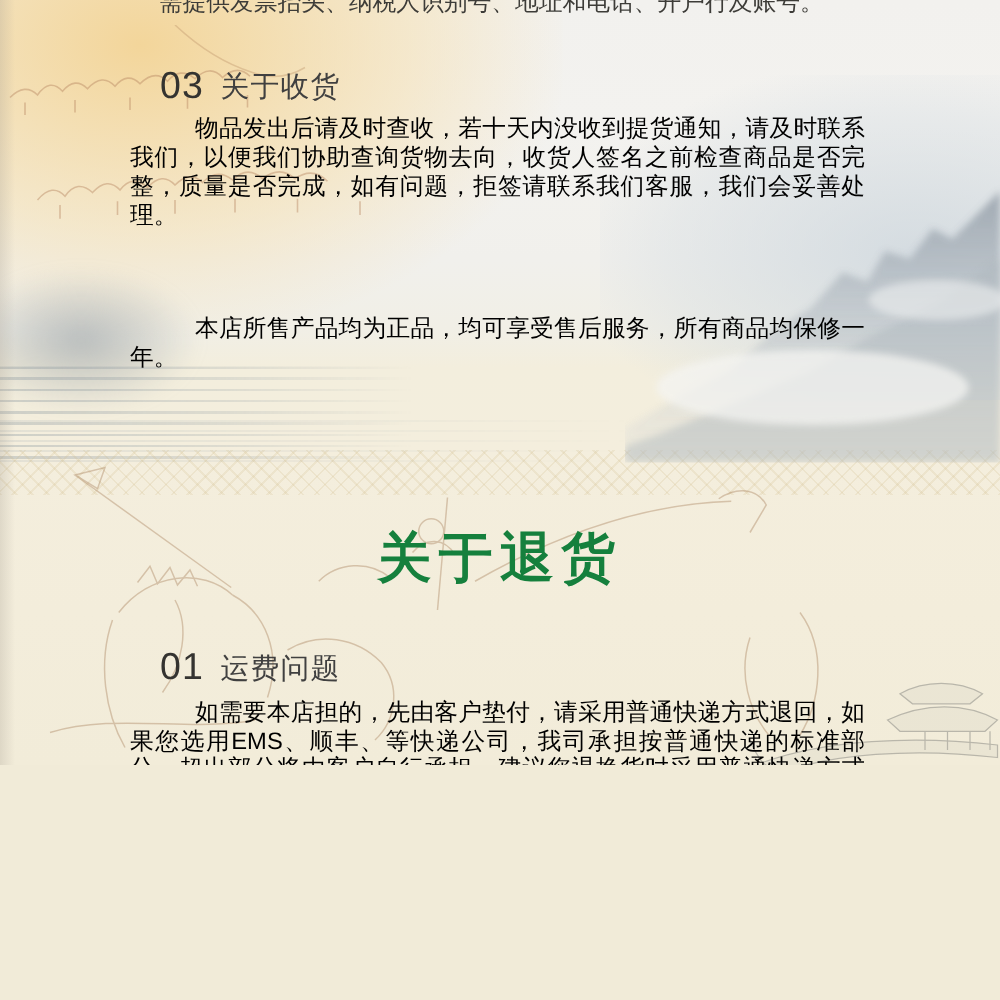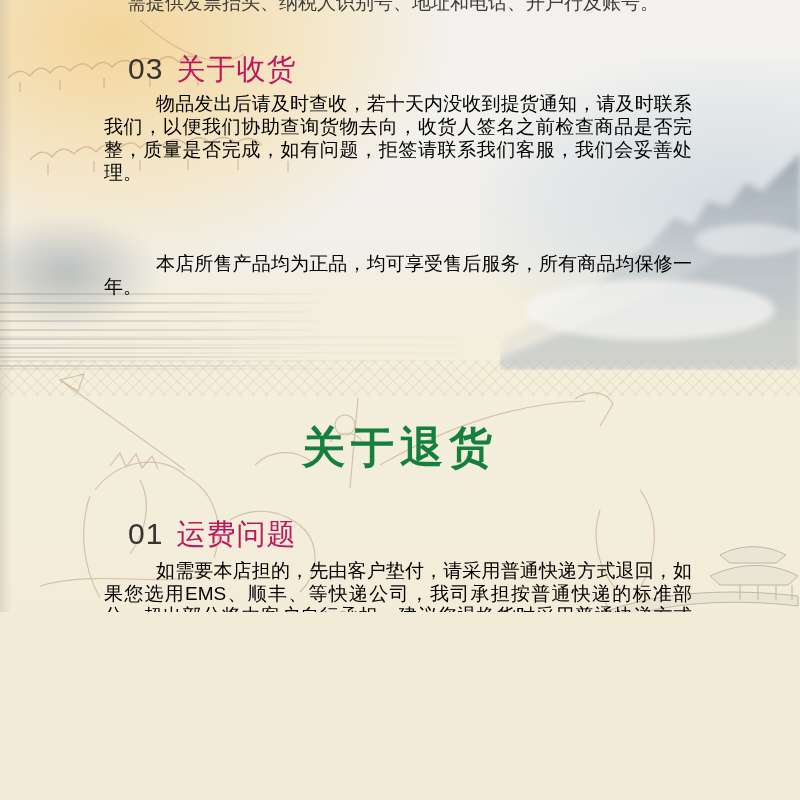--- a/index.html
+++ b/index.html
@@ -37,21 +37,21 @@
       repeating-linear-gradient(45deg,rgba(208,188,138,.20) 0 1.5px,transparent 1.5px 9px),
       repeating-linear-gradient(-45deg,rgba(208,188,138,.20) 0 1.5px,transparent 1.5px 9px);}
   svg.art{position:absolute;z-index:2;pointer-events:none;}
 
   
   .txt{position:absolute;z-index:10;color:#3d3c38;}
   .top-partial{left:127px;top:-9px;width:600px;font-size:19px;line-height:23px;
     white-space:nowrap;}
   .sec-head{position:absolute;left:128px;z-index:10;display:flex;align-items:flex-end;}
   .sec-num{font-size:30px;line-height:34px;color:#343330;letter-spacing:1px;}
-  .sec-title{font-size:29px;line-height:34px;color:#be185d;margin-left:13px;
+  .sec-title{font-size:23px;line-height:34px;color:#404040;margin-left:13px;
     letter-spacing:1px;}
   .body-para{position:absolute;left:104px;width:588px;z-index:10;margin:0;
     font-size:19px;line-height:23px;color:#000000;text-align:justify;
     text-indent:52px;letter-spacing:0;}
   .banner-title{position:absolute;left:0;top:422px;width:800px;z-index:10;
     text-align:center;font-family:"Liberation Serif",serif;font-weight:bold;
     font-size:43px;line-height:52px;letter-spacing:6px;color:#15803d;}
 </style>
 </head>
 <body>

